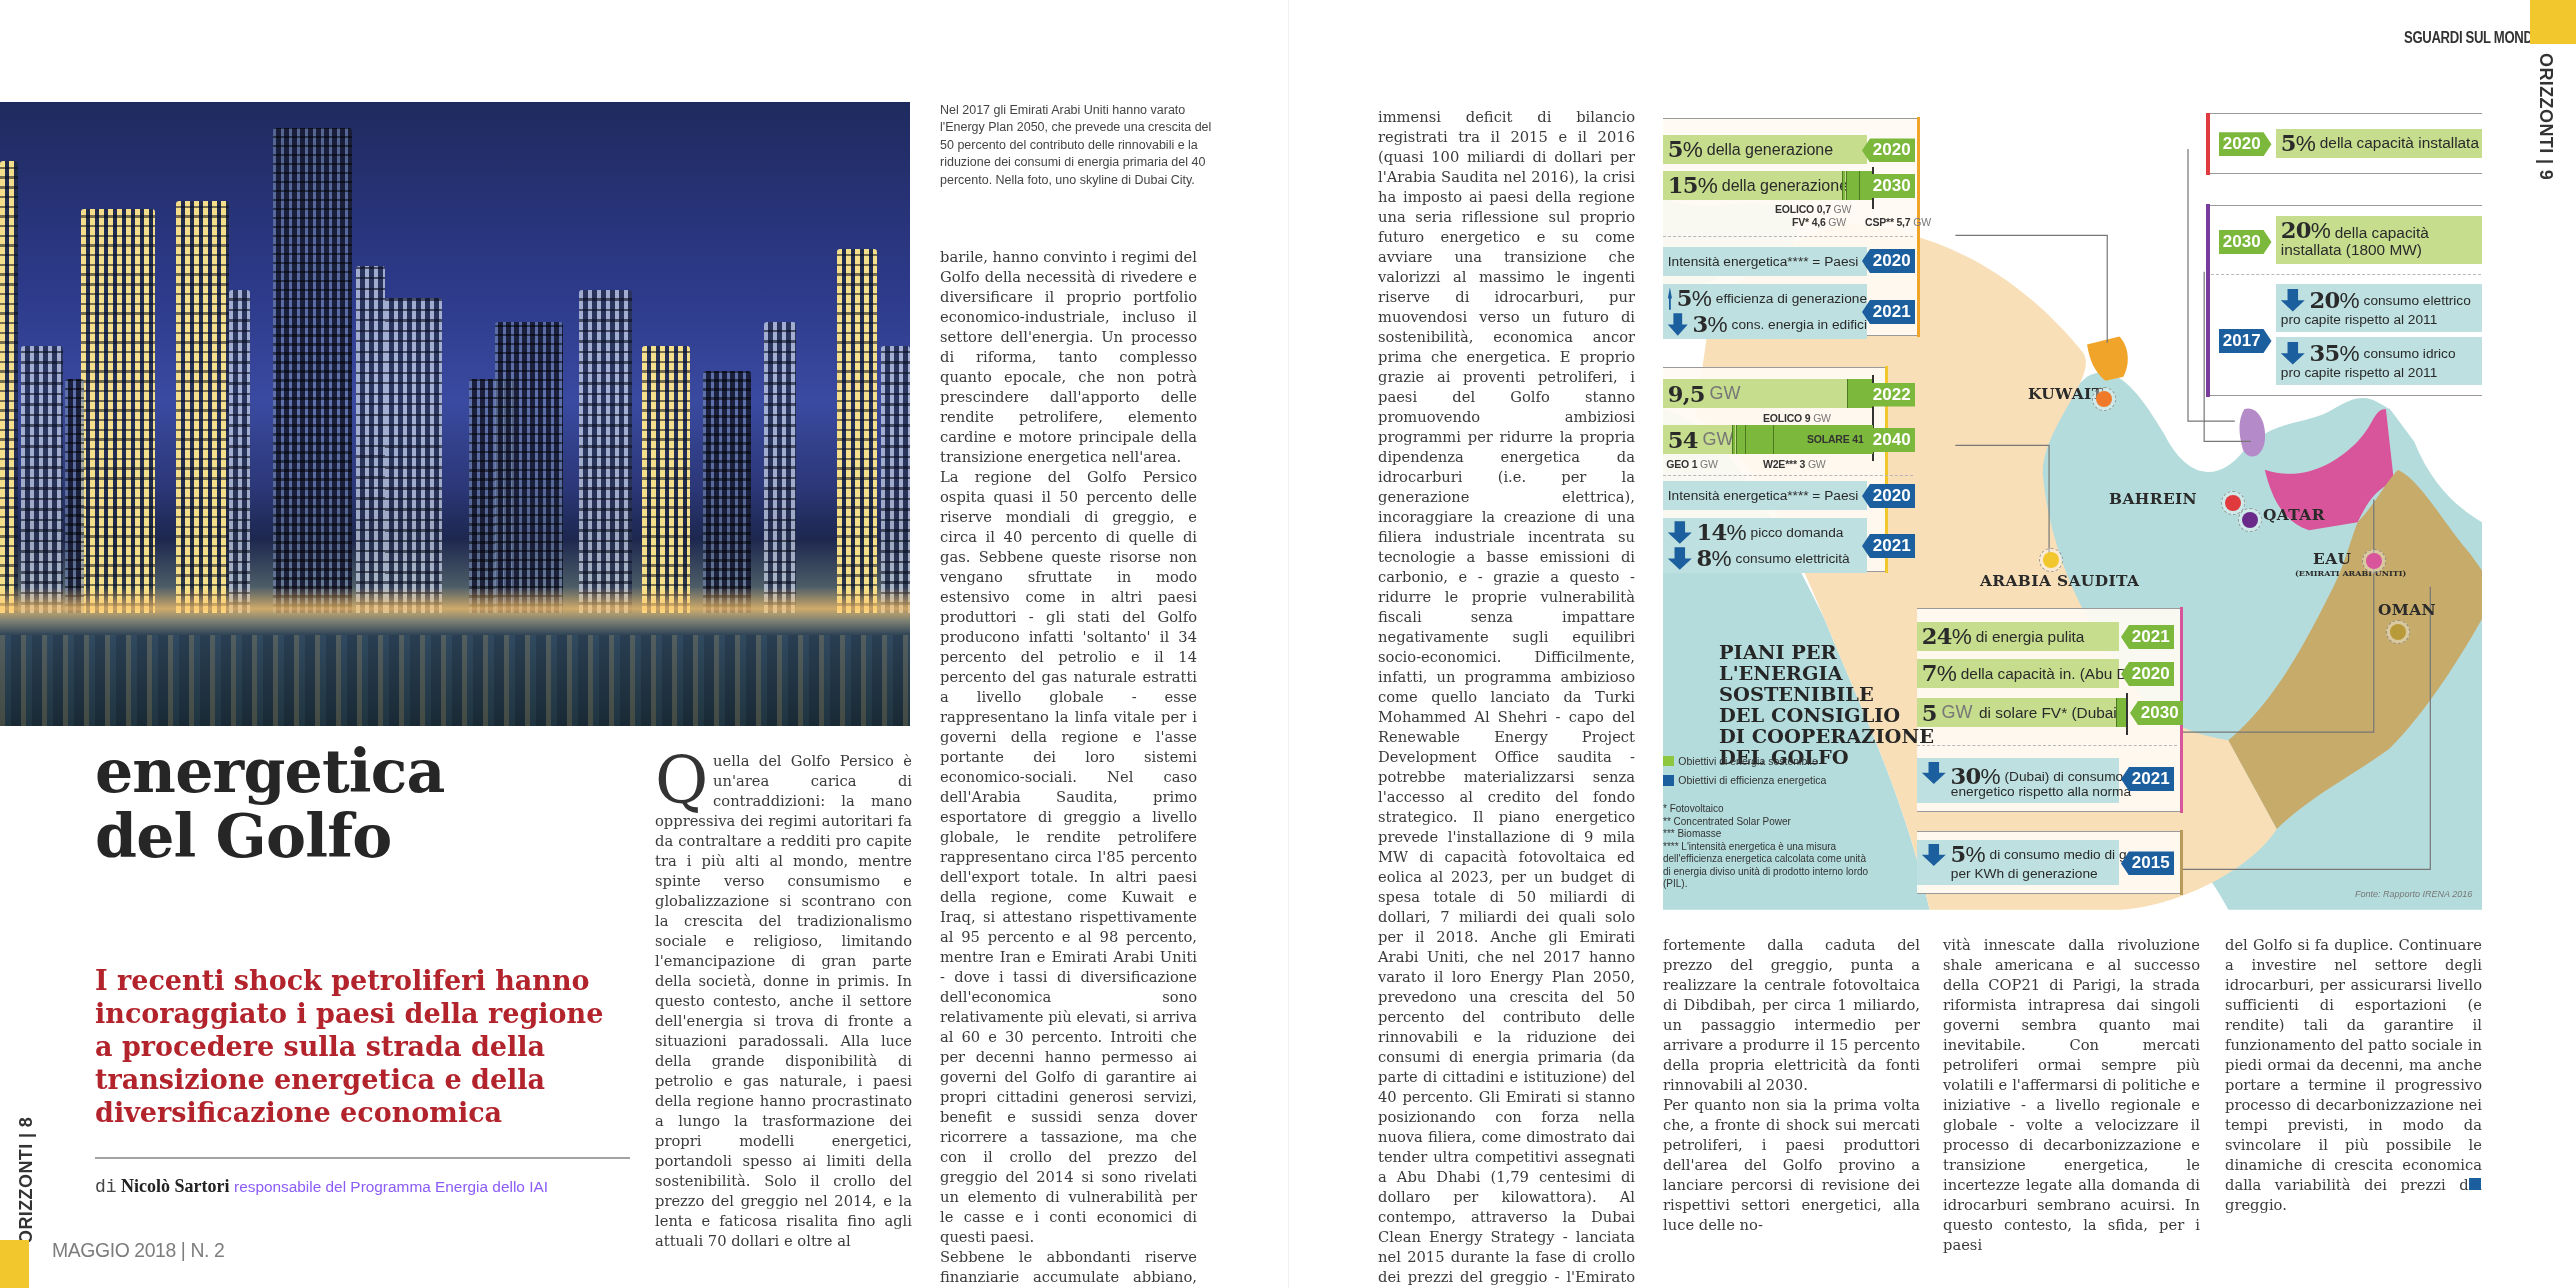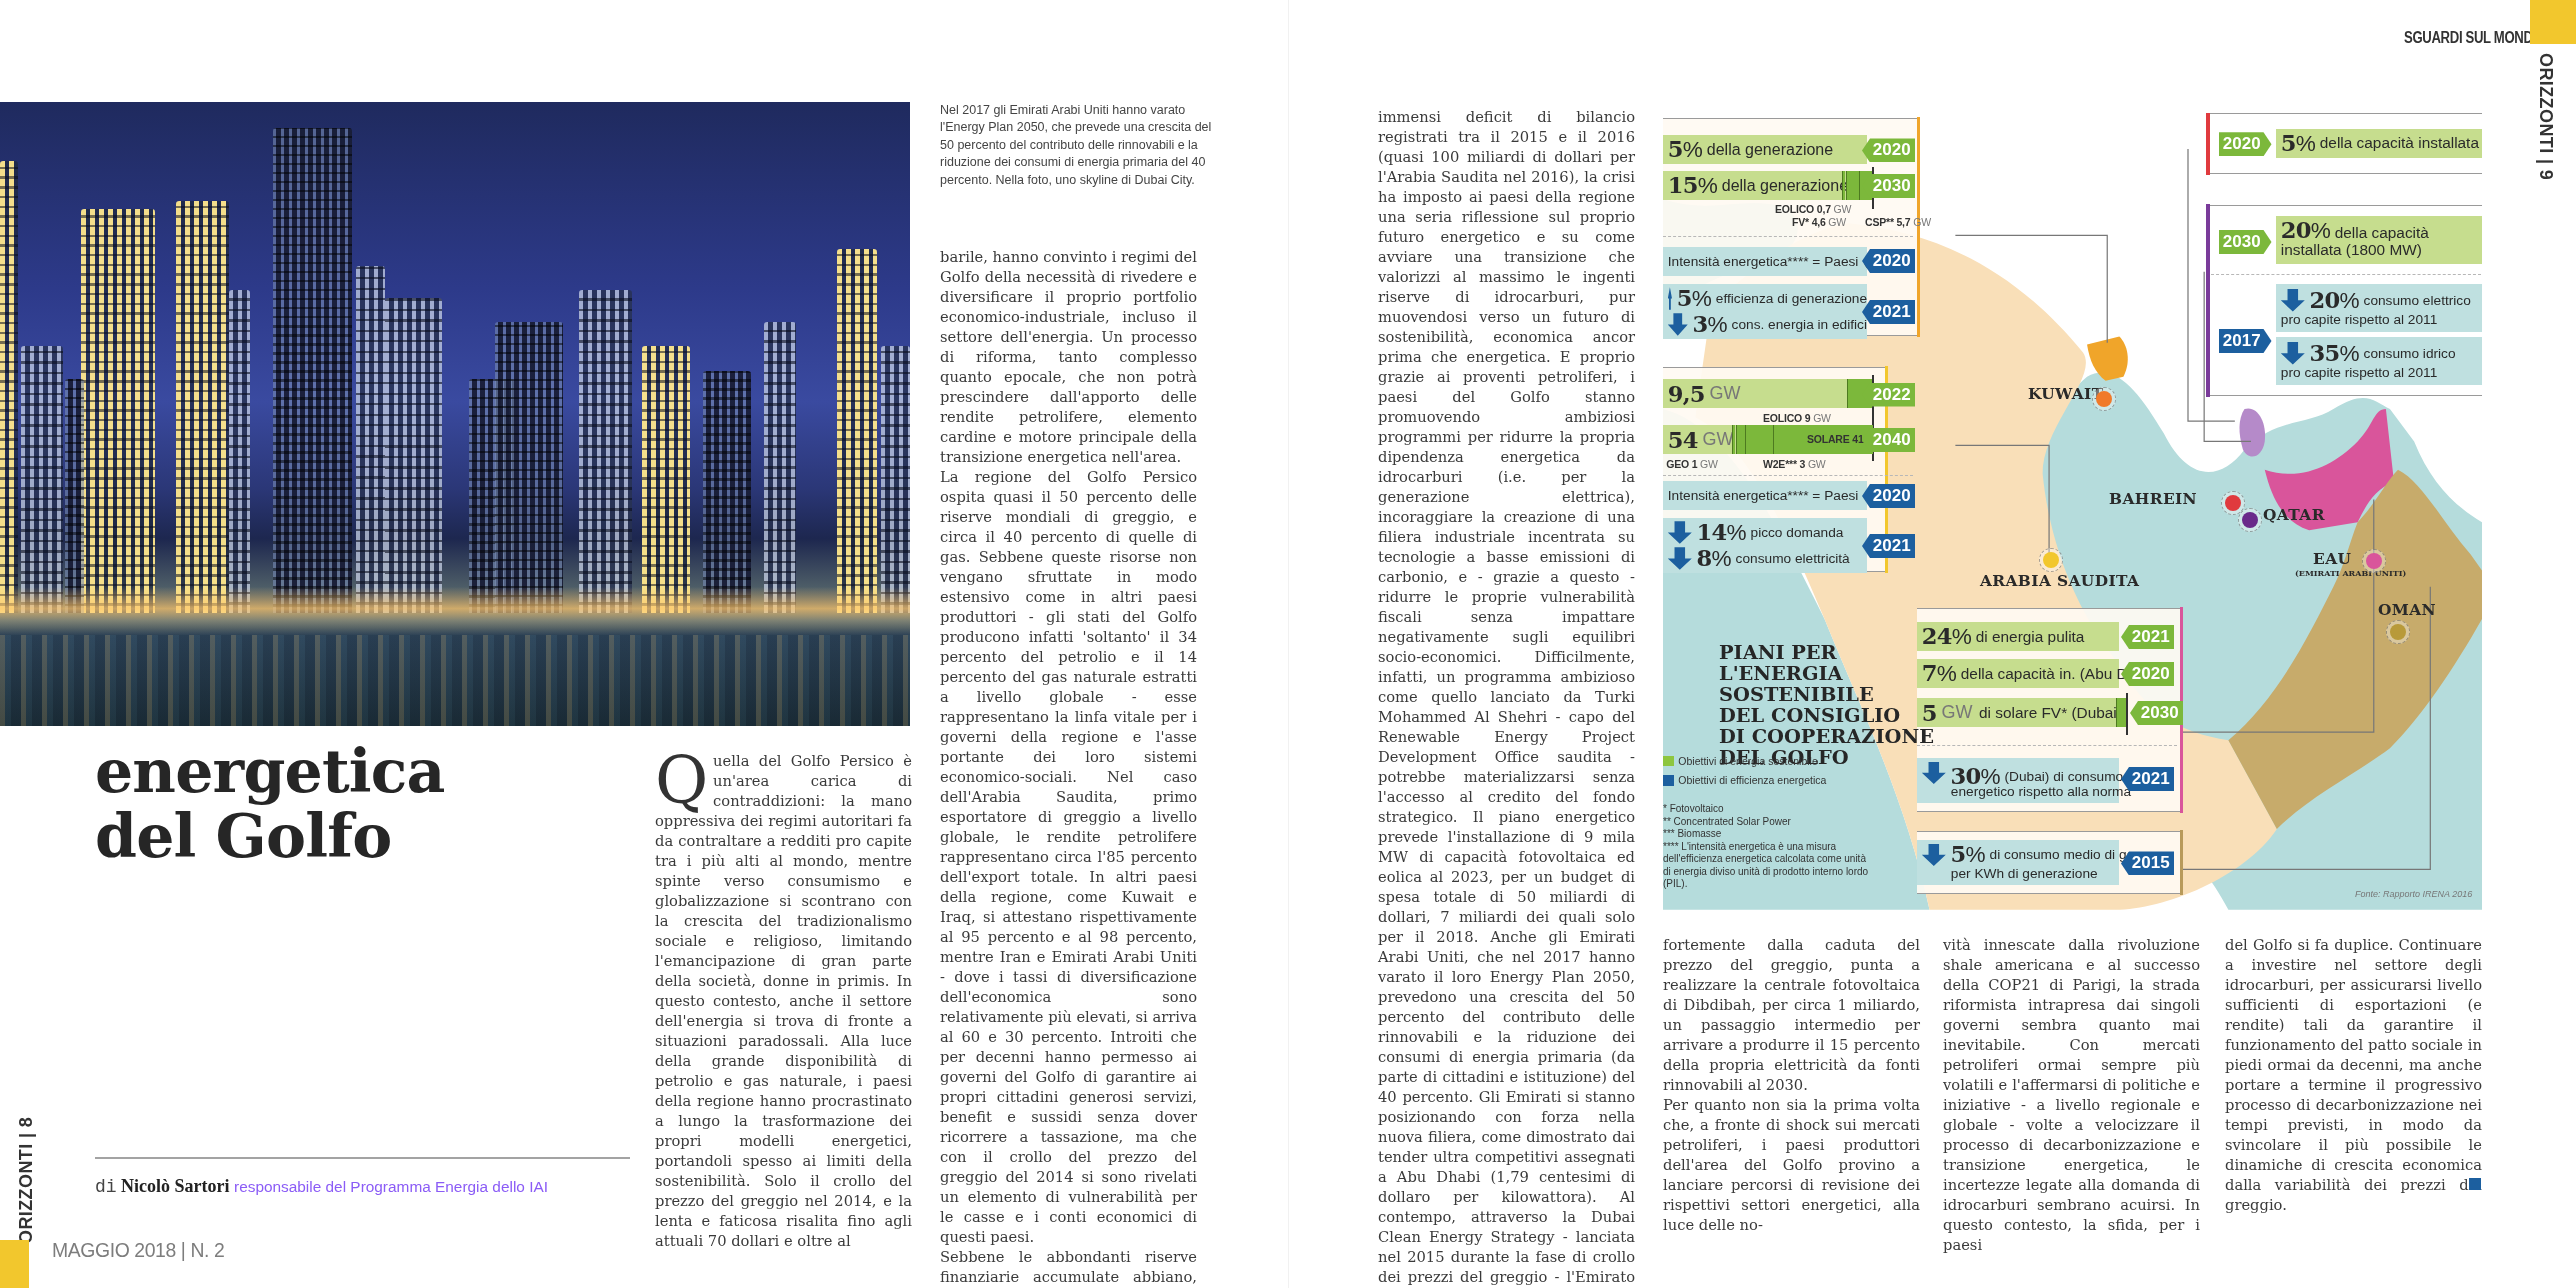--- a/index.html
+++ b/index.html
@@ -141,20 +141,21 @@
     <div class="water"></div>
   </div>
 
   <div class="caption">Nel 2017 gli Emirati Arabi Uniti hanno varato l'Energy Plan 2050, che prevede una crescita del 50 percento del contributo delle rinnovabili e la riduzione dei consumi di energia primaria del 40 percento. Nella foto, uno skyline di Dubai City.</div>
 
   <h1 class="headline">
     <div>energetica</div>
     <div>del Golfo</div>
   </h1>
 
+  <div class="deck">I recenti shock petroliferi hanno incoraggiato i paesi della regione a procedere sulla strada della transizione energetica e della diversificazione economica</div>
 
   <div class="byline-rule"></div>
   <div class="byline">
     <span class="by-pre">di</span>
     <span class="by-name">Nicolò Sartori</span>
     <span class="by-role">responsabile del Programma Energia dello IAI</span>
   </div>
 
   <div class="folio-left">
     <div class="vt">ORIZZONTI  |  8</div>

